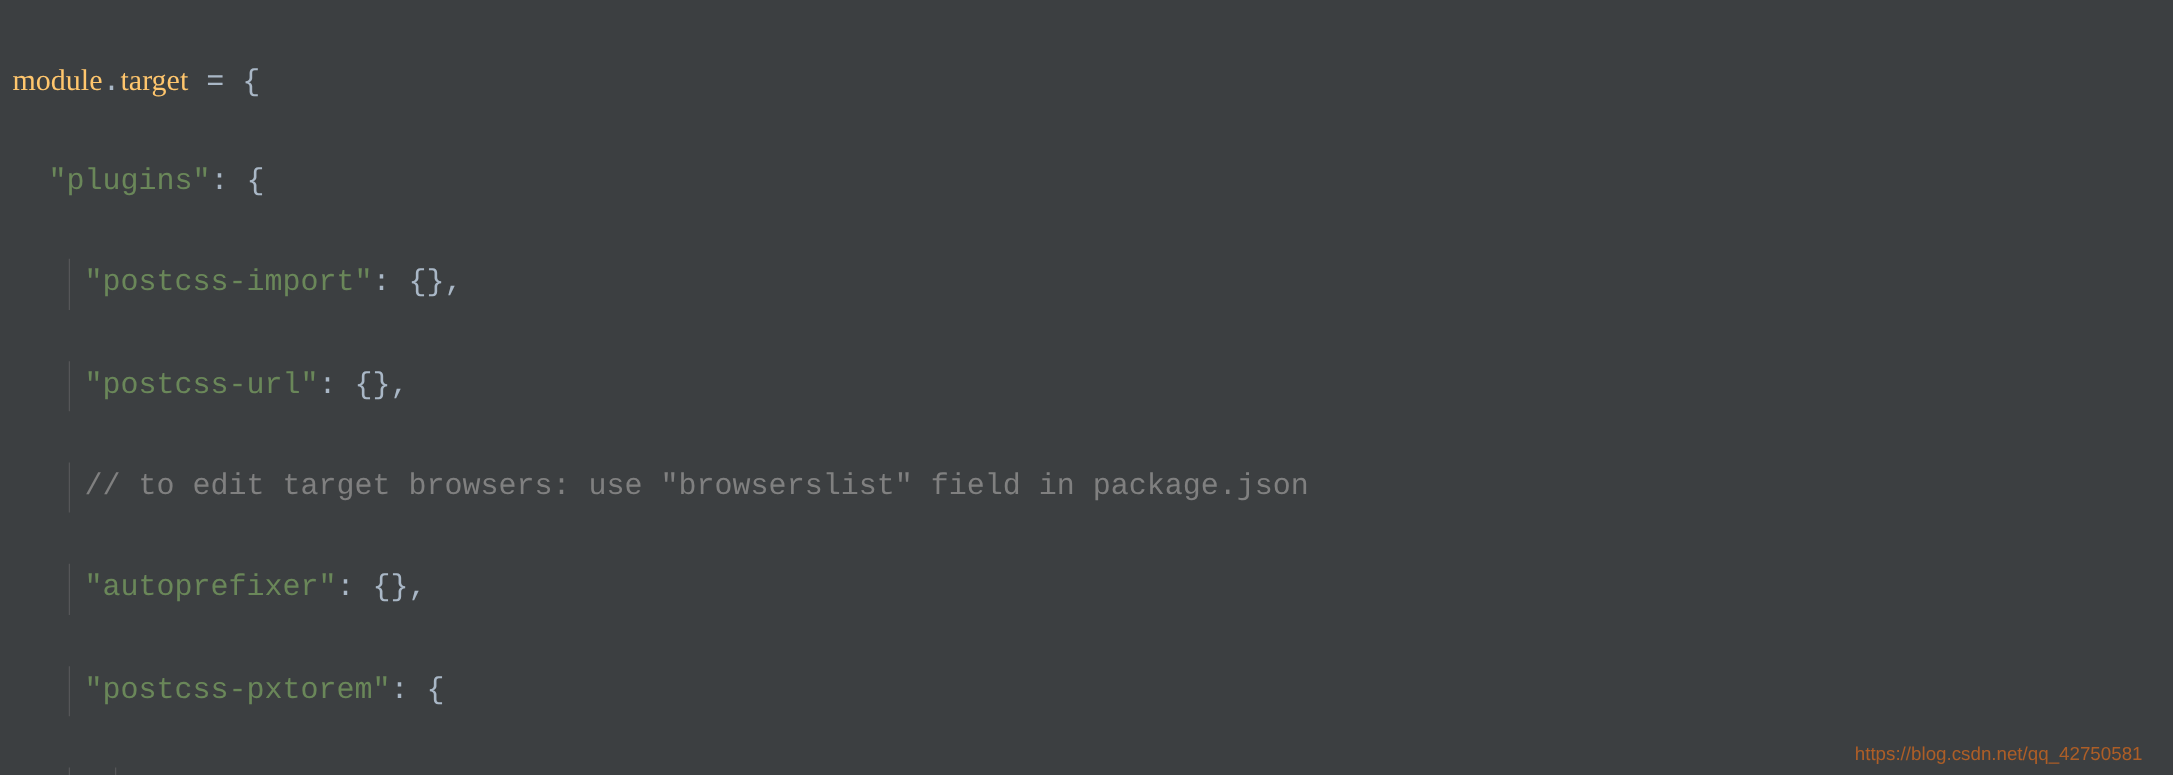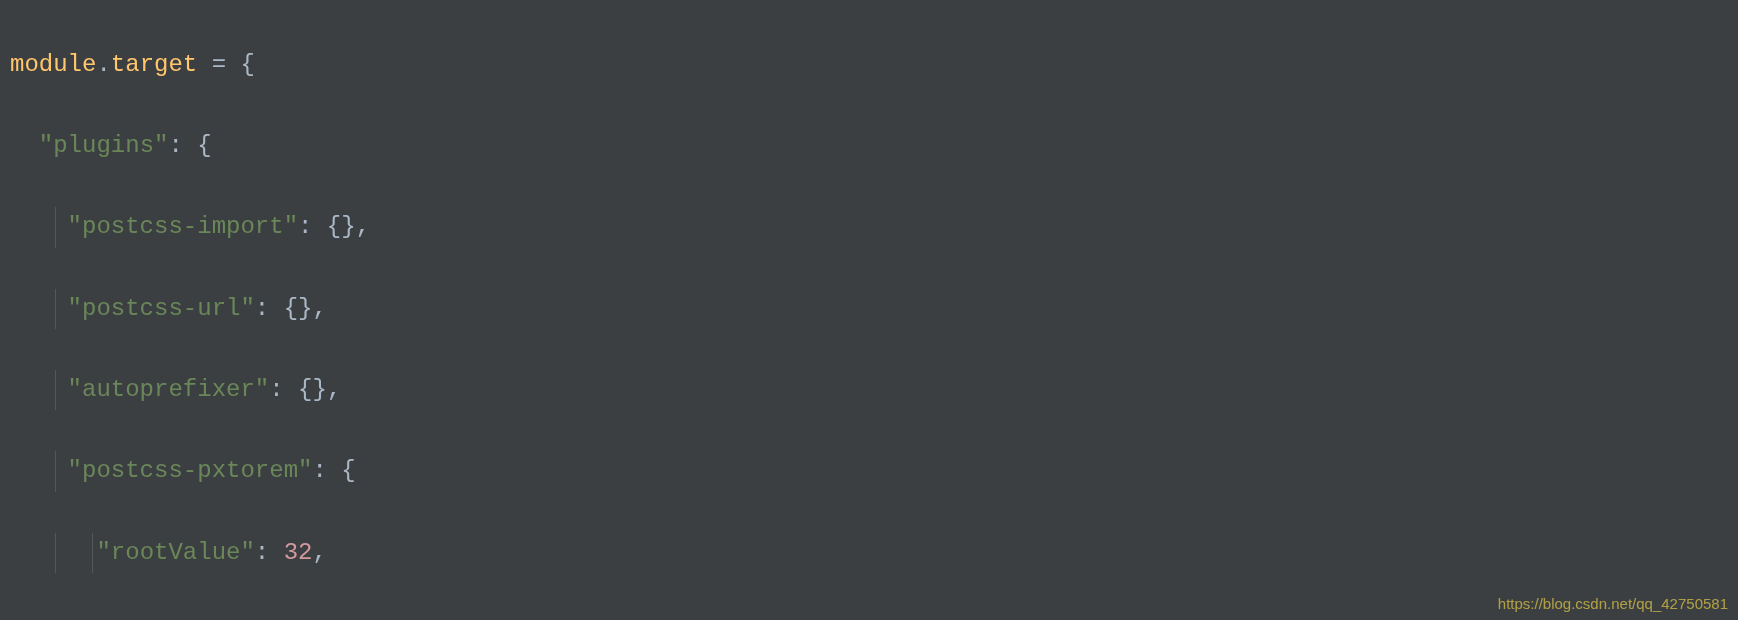--- a/index.html
+++ b/index.html
@@ -18,20 +18,21 @@
       width: 1738px;
       height: 620px;
       overflow: hidden;
     }
     .code-container {
       white-space: pre;
       padding-left: 10px;
     }
     .keyword {
       color: #ffc66d;
+      font-family: Liberation Serif, serif;
     }
     .string {
       color: #6a8759;
     }
     .punct {
       color: #a9b7c6;
     }
     .operator {
       color: #a9b7c6;
     }
@@ -52,35 +53,36 @@
     .indent-guide {
       position: absolute;
       width: 1px;
       background-color: #555658;
       top: 0;
       bottom: 0;
     }
     .watermark {
       position: absolute;
       bottom: 4px;
-      right: 10px;
-      color: #fde047;
+      right: 24px;
+      color: #f97316;
       font-size: 15px;
       font-family: Arial, sans-serif;
       opacity: 0.6;
     }
   </style>
 </head>
 <body>
 
 <div class="code-container">
 <span class="line"><span class="keyword">module</span><span class="punct">.</span><span class="keyword">target</span><span class="operator"> = </span><span class="brace">{</span></span>
 <span class="line"><span>  </span><span class="string">"plugins"</span><span class="punct">: </span><span class="brace">{</span></span>
 <span class="line"><span class="indent-guide" style="left:45px;"></span><span>    </span><span class="string">"postcss-import"</span><span class="punct">: </span><span class="brace">{}</span><span class="punct">,</span></span>
 <span class="line"><span class="indent-guide" style="left:45px;"></span><span>    </span><span class="string">"postcss-url"</span><span class="punct">: </span><span class="brace">{}</span><span class="punct">,</span></span>
+<span class="line"><span class="indent-guide" style="left:45px;"></span><span>    </span><span class="comment">// to edit target browsers: use "browserslist" field in package.json</span></span>
 <span class="line"><span class="indent-guide" style="left:45px;"></span><span>    </span><span class="string">"autoprefixer"</span><span class="punct">: </span><span class="brace">{}</span><span class="punct">,</span></span>
 <span class="line"><span class="indent-guide" style="left:45px;"></span><span>    </span><span class="string">"postcss-pxtorem"</span><span class="punct">: </span><span class="brace">{</span></span>
 <span class="line"><span class="indent-guide" style="left:45px;"></span><span class="indent-guide" style="left:82px;"></span><span>      </span><span class="string">"rootValue"</span><span class="punct">: </span><span class="number">32</span><span class="punct">,</span></span>
 
 
 
 
 
 </div>
 

